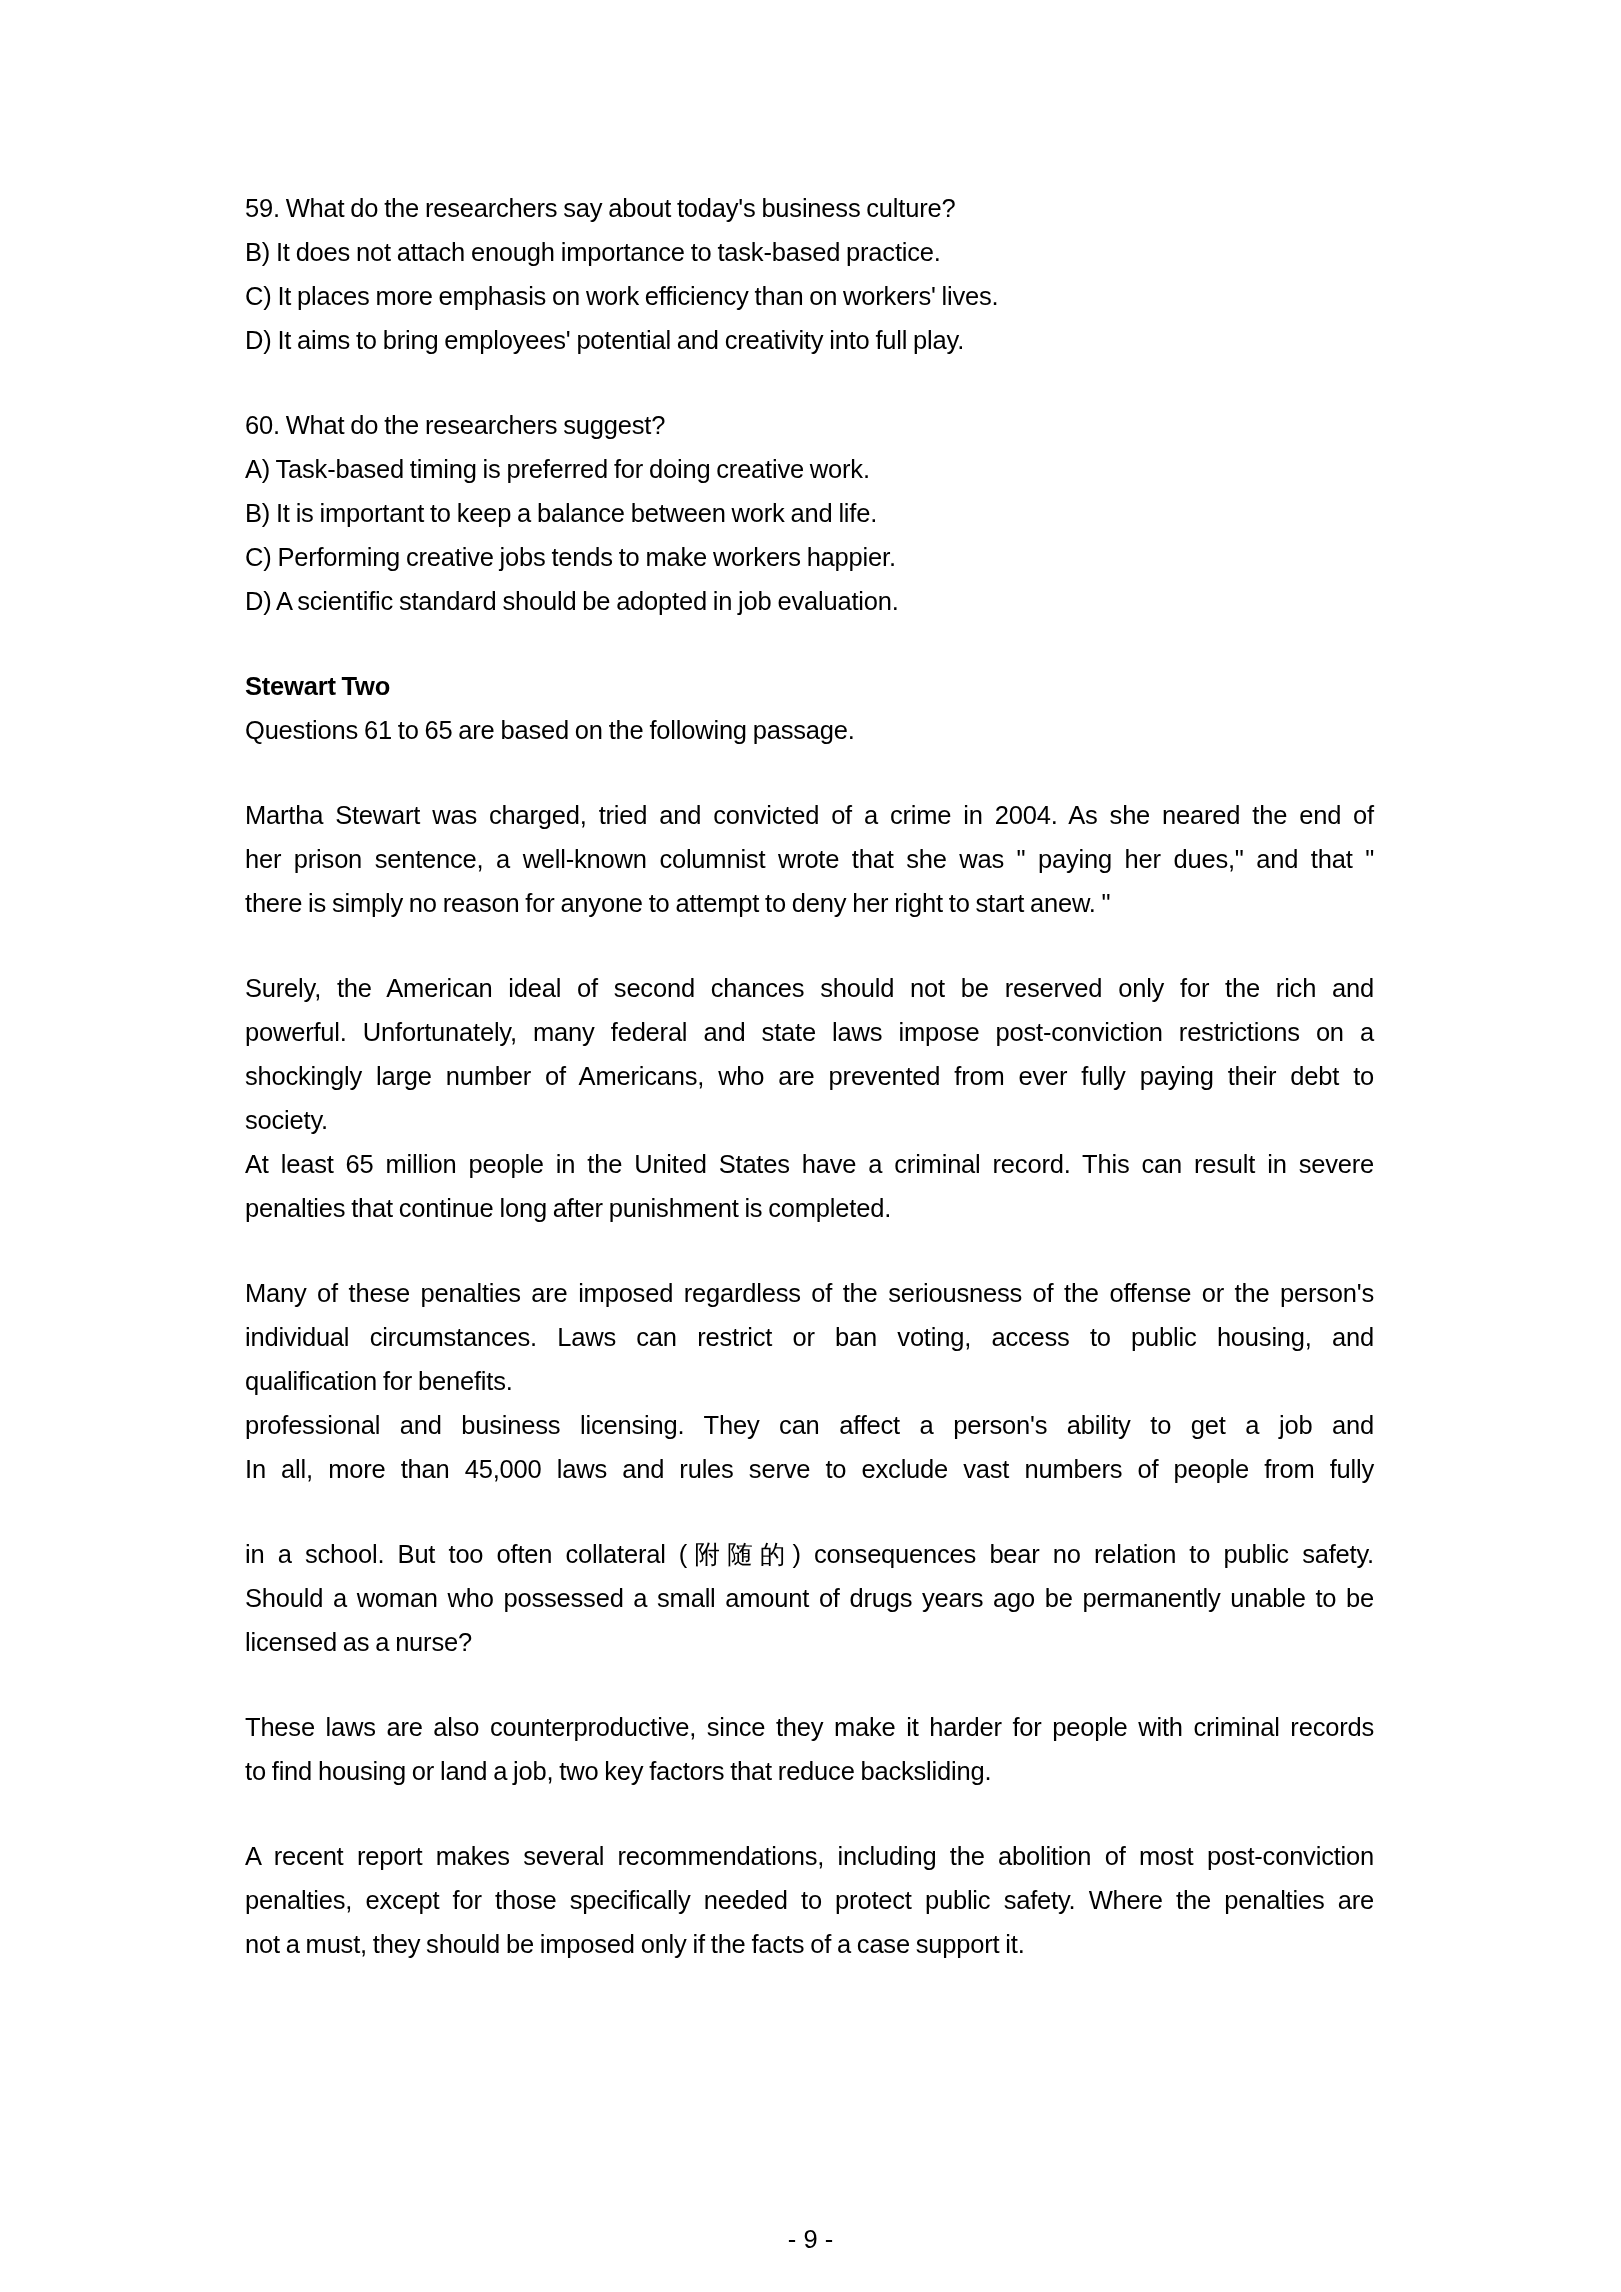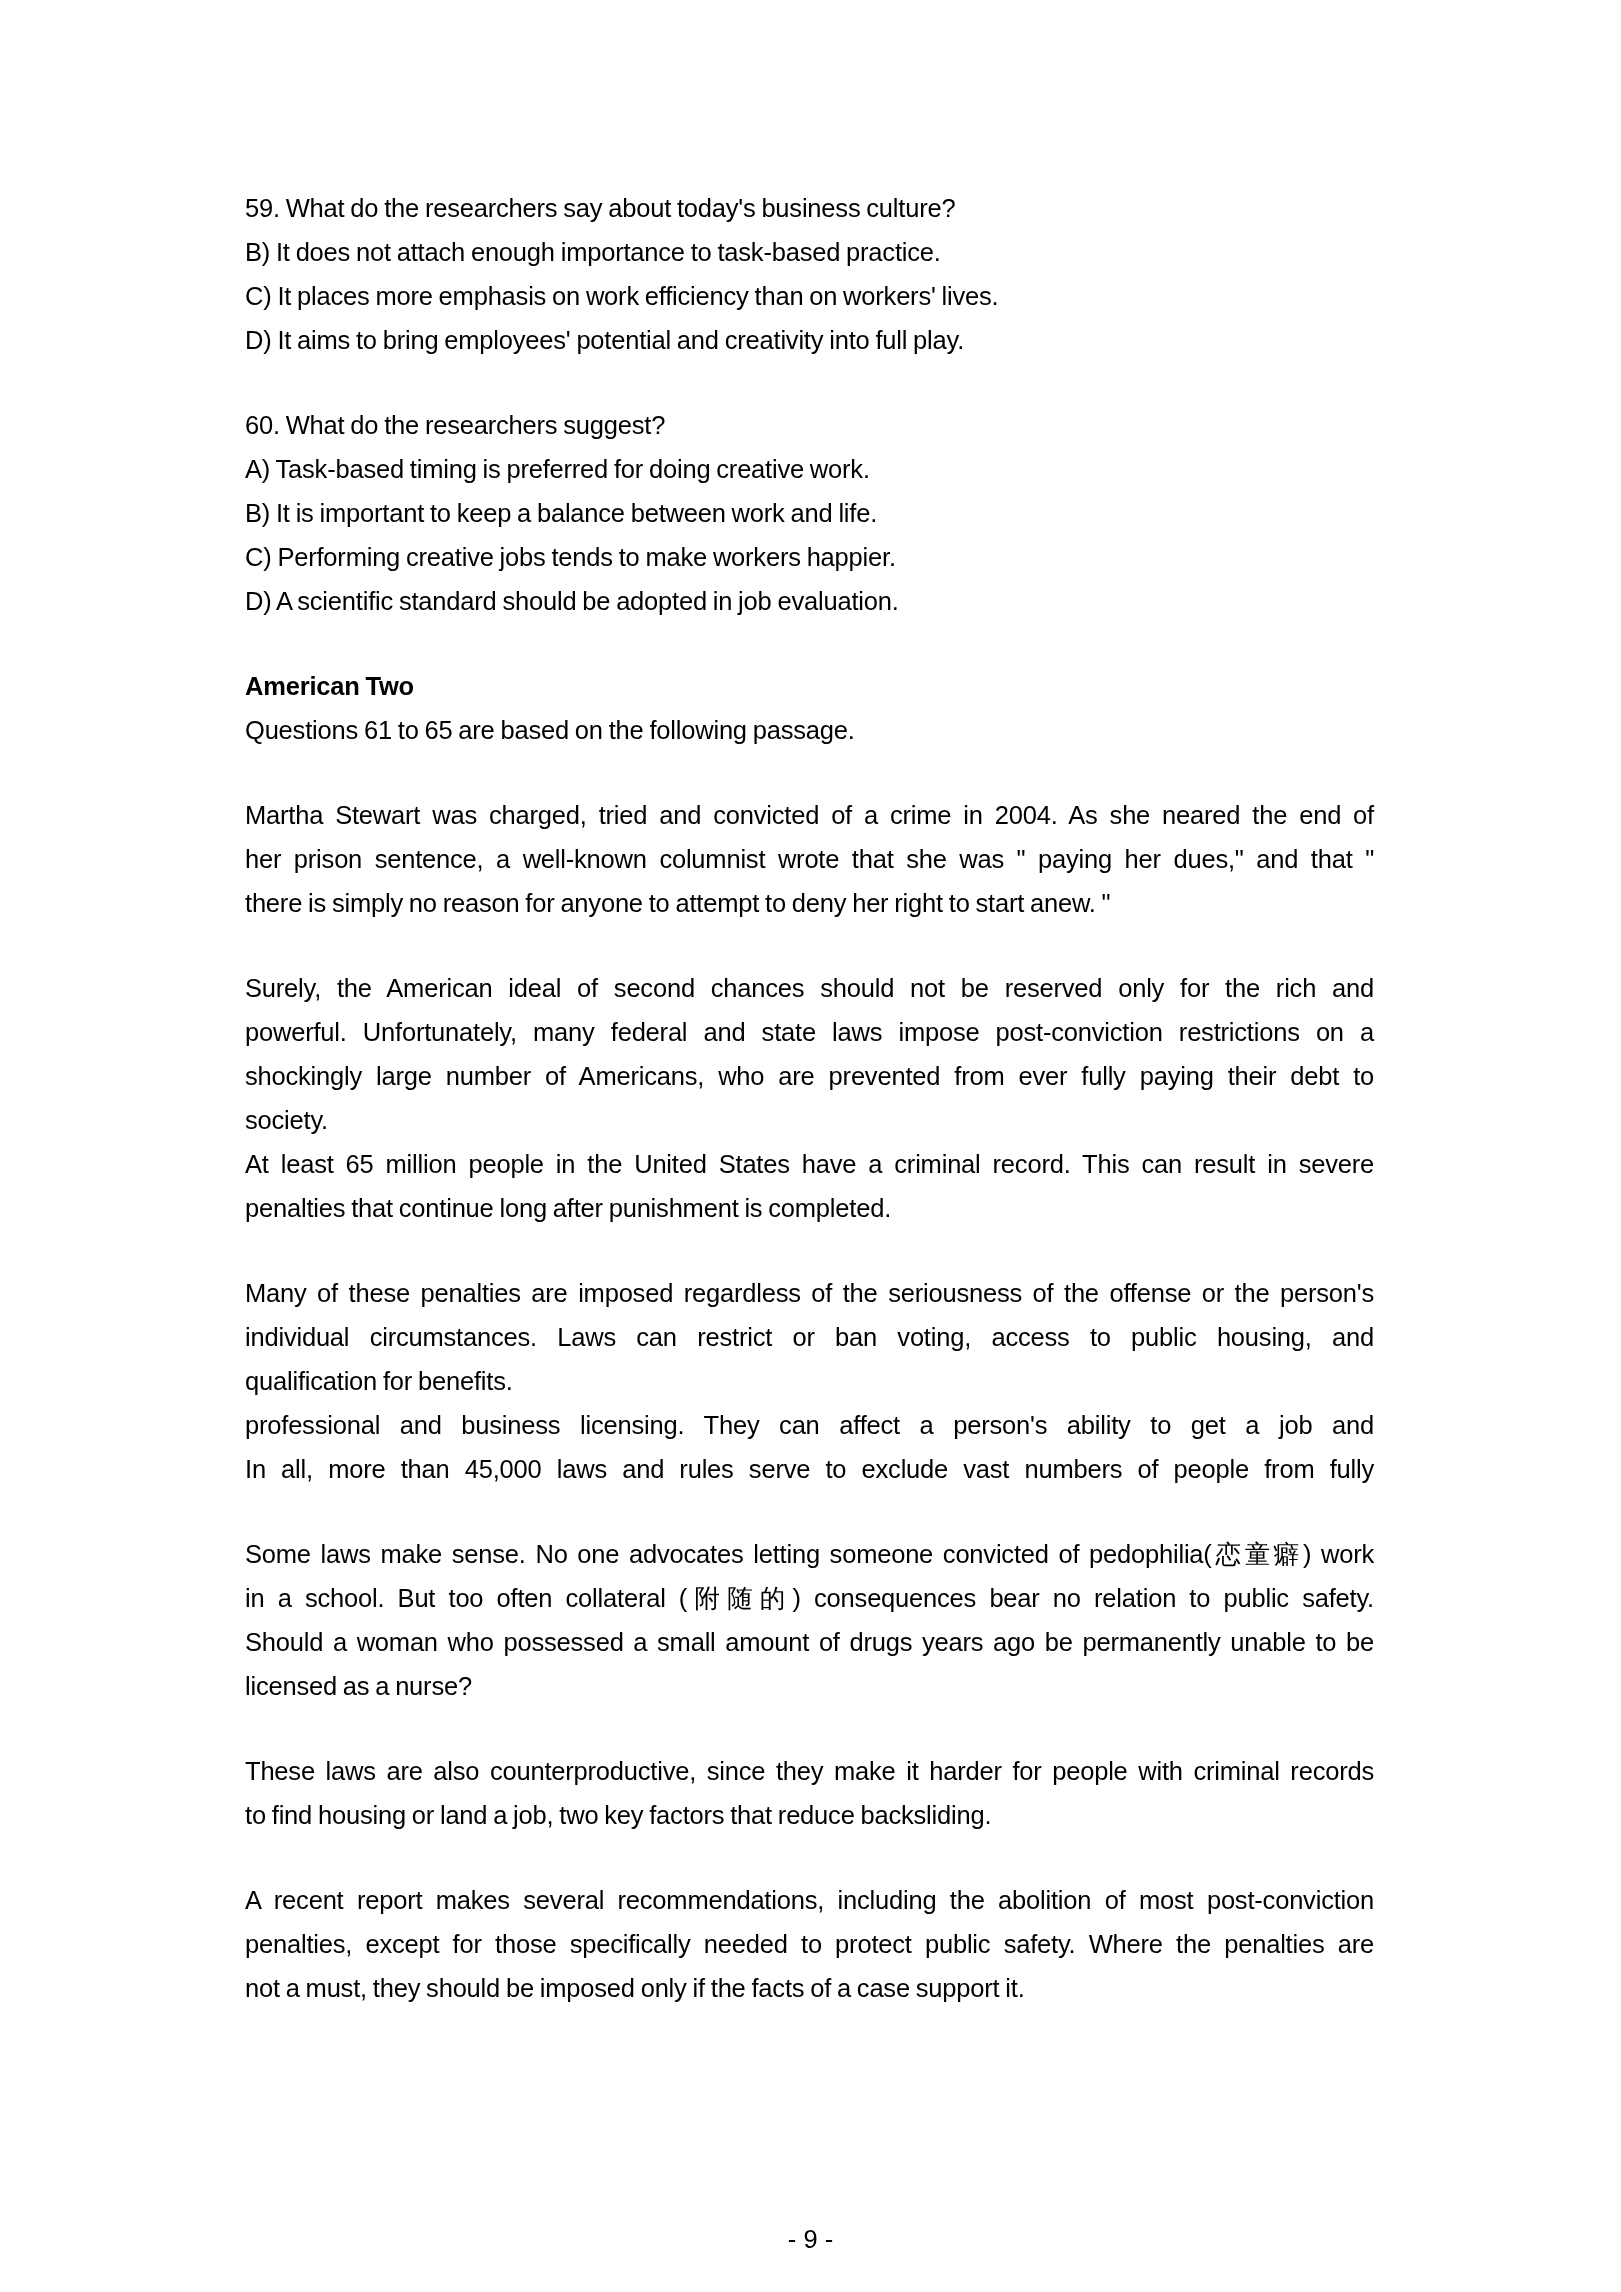--- a/index.html
+++ b/index.html
@@ -57,21 +57,21 @@
 
     <div class="block">
       <div class="line">60. What do the researchers suggest?</div>
       <div class="line">A) Task-based timing is preferred for doing creative work.</div>
       <div class="line">B) It is important to keep a balance between work and life.</div>
       <div class="line">C) Performing creative jobs tends to make workers happier.</div>
       <div class="line">D) A scientific standard should be adopted in job evaluation.</div>
     </div>
 
     <div class="block">
-      <div class="line bold">American Two</div>
+      <div class="line bold">Stewart Two</div>
       <div class="line">Questions 61 to 65 are based on the following passage.</div>
     </div>
 
     <div class="block">
       <div class="line jl">Martha Stewart was charged, tried and convicted of a crime in 2004. As she neared the end of</div>
       <div class="line jl">her prison sentence, a well-known columnist wrote that she was " paying her dues," and that "</div>
       <div class="line">there is simply no reason for anyone to attempt to deny her right to start anew. "</div>
     </div>
 
     <div class="block">
@@ -85,21 +85,20 @@
 
     <div class="block">
       <div class="line jl">Many of these penalties are imposed regardless of the seriousness of the offense or the person's</div>
       <div class="line jl">individual circumstances. Laws can restrict or ban voting, access to public housing, and</div>
       <div class="line">qualification for benefits.</div>
       <div class="line jl">professional and business licensing. They can affect a person's ability to get a job and</div>
       <div class="line jl">In all, more than 45,000 laws and rules serve to exclude vast numbers of people from fully</div>
     </div>
 
     <div class="block">
-      <div class="line jl">Some laws make sense. No one advocates letting someone convicted of pedophilia(恋童癖) work</div>
       <div class="line jl">in a school. But too often collateral (附随的) consequences bear no relation to public safety.</div>
       <div class="line jl">Should a woman who possessed a small amount of drugs years ago be permanently unable to be</div>
       <div class="line">licensed as a nurse?</div>
     </div>
 
     <div class="block">
       <div class="line jl">These laws are also counterproductive, since they make it harder for people with criminal records</div>
       <div class="line">to find housing or land a job, two key factors that reduce backsliding.</div>
     </div>
 

